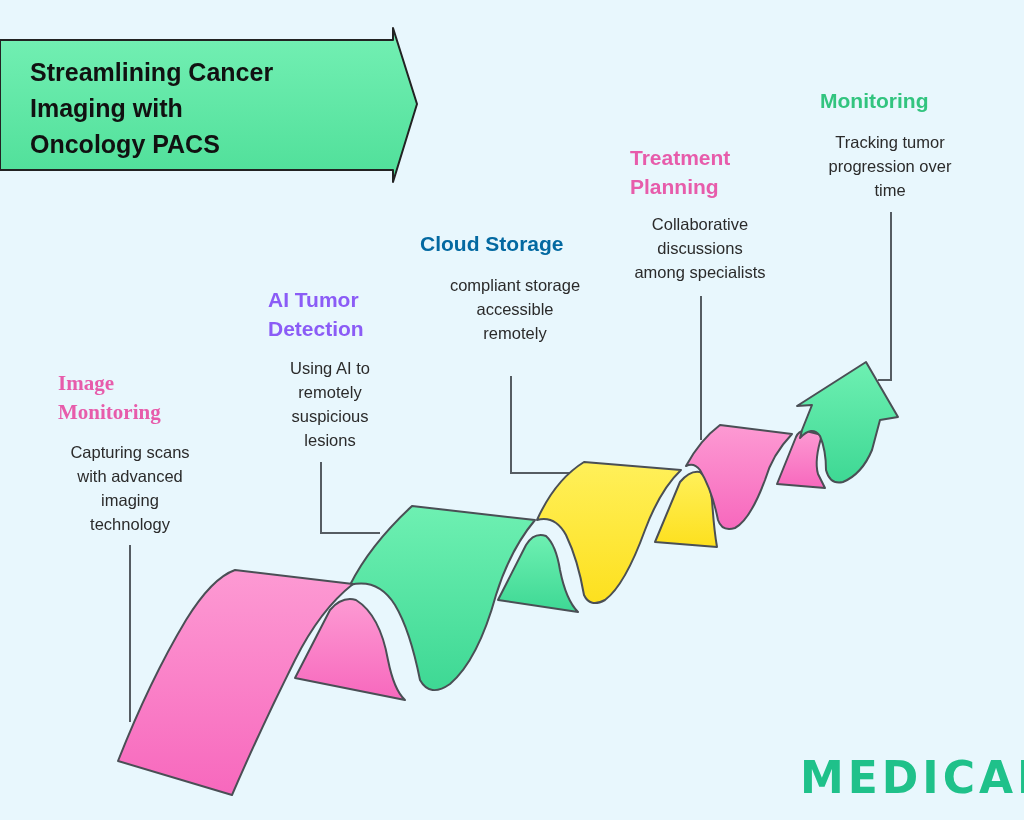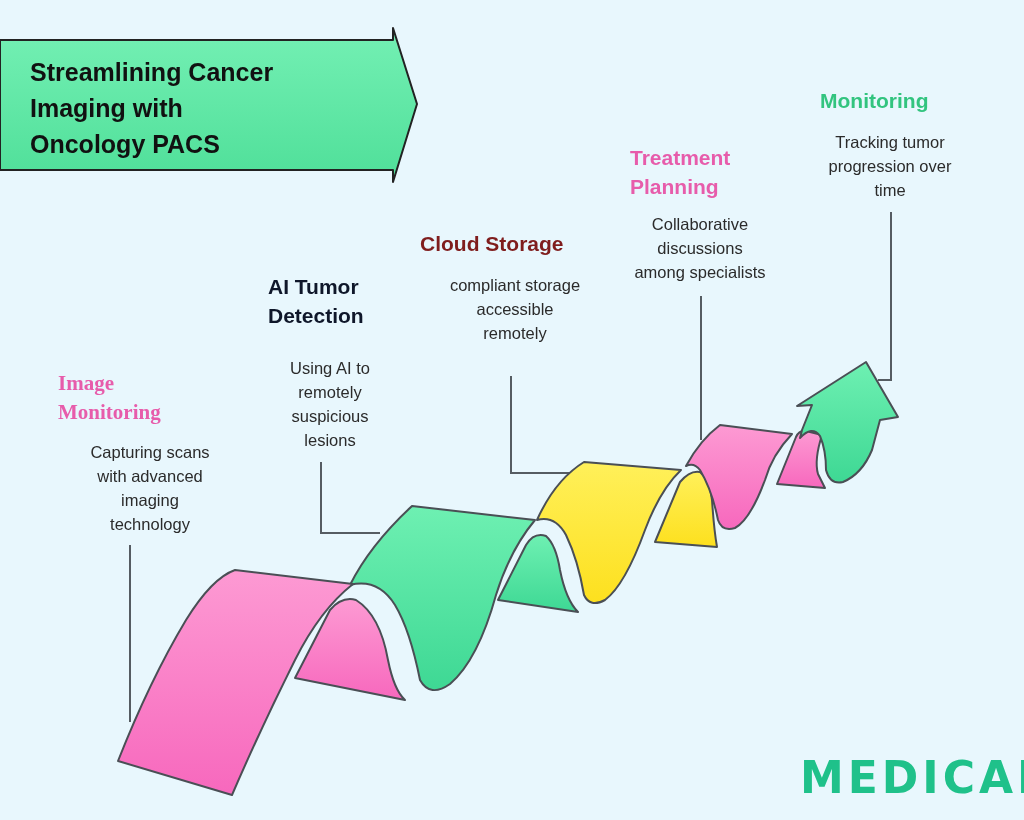--- a/index.html
+++ b/index.html
@@ -86,39 +86,39 @@
 <div class="title">
   <div>Streamlining Cancer</div>
   <div>Imaging with</div>
   <div>Oncology PACS</div>
 </div>
 
 <div class="step-title" style="left:58px; top:369px; width:180px; color:#e75cab;font-family:Liberation Serif, serif;">
   <div>Image</div>
   <div>Monitoring</div>
 </div>
-<div class="step-desc" style="left:64px; top:440px; width:172px;">
+<div class="step-desc" style="left:44px; top:440px; width:172px;">
   <div>Capturing scans</div>
   <div>with advanced</div>
   <div>imaging</div>
   <div>technology</div>
 </div>
 
-<div class="step-title" style="left:268px; top:272px; width:155px; color:#0f172a;">
+<div class="step-title" style="left:268px; top:285px; width:155px; color:#8b5cf6;">
   <div>AI Tumor</div>
   <div>Detection</div>
 </div>
 <div class="step-desc" style="left:270px; top:356px; width:120px;">
   <div>Using AI to</div>
   <div>remotely</div>
   <div>suspicious</div>
   <div>lesions</div>
 </div>
 
-<div class="step-title" style="left:420px; top:229px; width:180px; color:#7f1d1d;">
+<div class="step-title" style="left:420px; top:229px; width:180px; color:#0369a1;">
   <div>Cloud Storage</div>
 </div>
 <div class="step-desc" style="left:425px; top:273px; width:180px;">
   <div>compliant storage</div>
   <div>accessible</div>
   <div>remotely</div>
 </div>
 
 <div class="step-title" style="left:630px; top:143px; width:170px; color:#e75cab;">
   <div>Treatment</div>

